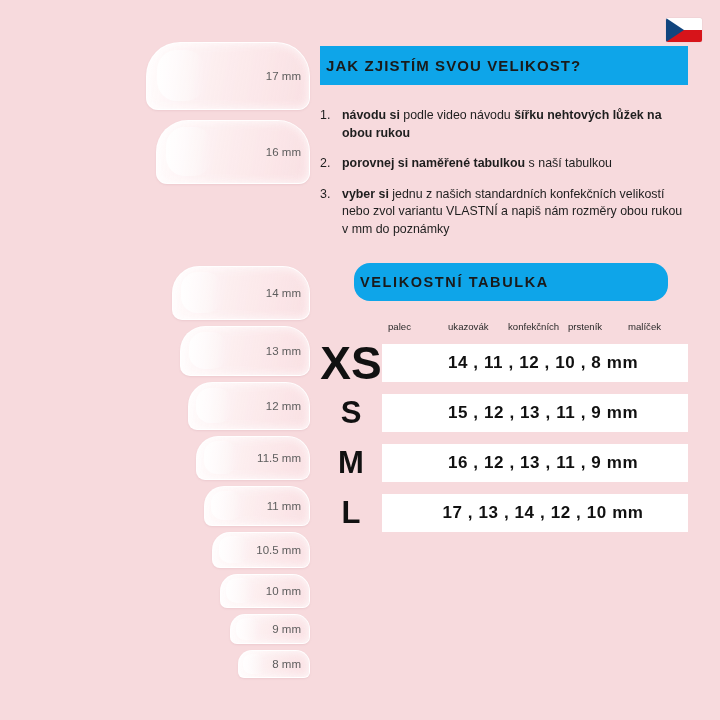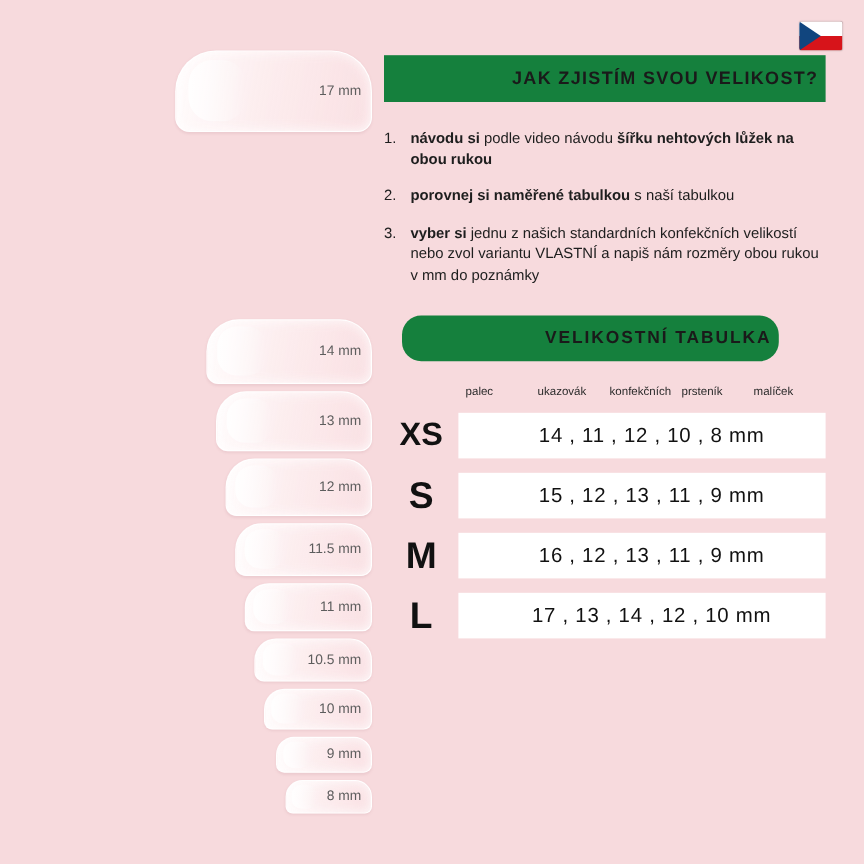--- a/index.html
+++ b/index.html
@@ -73,22 +73,22 @@
 
   
   #right {
     position: absolute;
     left: 320px;
     top: 46px;
     width: 368px;
   }
 
   .white-banner {
-    background: #15803d;
-    text-align: right;
+    background: #0ea5e9;
+    text-align: left;
     font-weight: bold;
     color: #1a1a1a;
   }
 
   #title-banner {
     padding: 11px 6px;
     font-size: 15px;
     letter-spacing: 1.1px;
   }
 
@@ -113,21 +113,21 @@
     color: #1e1e1e;
   }
   #steps b { font-weight: bold; }
 
   #table-banner {
     margin-top: 24px;
     padding: 11px 6px;
     font-size: 14.5px;
     letter-spacing: 1.6px;
     width: 302px;
-    margin-left: 15px;
+    margin-left: 34px;
     border-radius: 16px;
   }
 
   #fingers {
     margin-top: 20px;
     margin-left: 68px;
     display: flex;
     width: 300px;
     font-size: 9.6px;
     color: #2a2a2a;
@@ -147,45 +147,49 @@
     text-align: center;
     line-height: 1;
   }
   .size-values {
     background: #fff;
     flex: 1;
     height: 100%;
     display: flex;
     align-items: center;
     justify-content: center;
-    font-weight: normal;
+    font-weight: bold;
     font-size: 17px;
     color: #111;
     letter-spacing: .6px;
     padding-left: 16px;
   }
-  .sz-xs { font-size: 27px; }
+  .sz-xs { font-size: 46px; }
   .sz-s  { font-size: 31px; }
   .sz-m  { font-size: 31px; }
   .sz-l  { font-size: 31px; }
 </style>
 </head>
 <body>
 
 <div id="flag">
   <div class="top"></div>
   <div class="bot"></div>
   <div class="tri"></div>
 </div>
 
 <div id="nails">
     <div class="nail" style="top: 12px; left: 86px; width: 162px; height: 66px; border-radius: 34px 34px 12px 12px;">
       <div class="sheen"></div>
       <div class="lbl">17 mm</div>
     </div>
+    <div class="nail" style="top: 90px; left: 96px; width: 152px; height: 62px; border-radius: 32px 32px 11px 11px;">
+      <div class="sheen"></div>
+      <div class="lbl">16 mm</div>
+    </div>
     <div class="nail" style="top: 236px; left: 112px; width: 136px; height: 52px; border-radius: 27px 27px 10px 10px;">
       <div class="sheen"></div>
       <div class="lbl">14 mm</div>
     </div>
     <div class="nail" style="top: 296px; left: 120px; width: 128px; height: 48px; border-radius: 25px 25px 10px 10px;">
       <div class="sheen"></div>
       <div class="lbl">13 mm</div>
     </div>
     <div class="nail" style="top: 352px; left: 128px; width: 120px; height: 46px; border-radius: 24px 24px 9px 9px;">
       <div class="sheen"></div>

